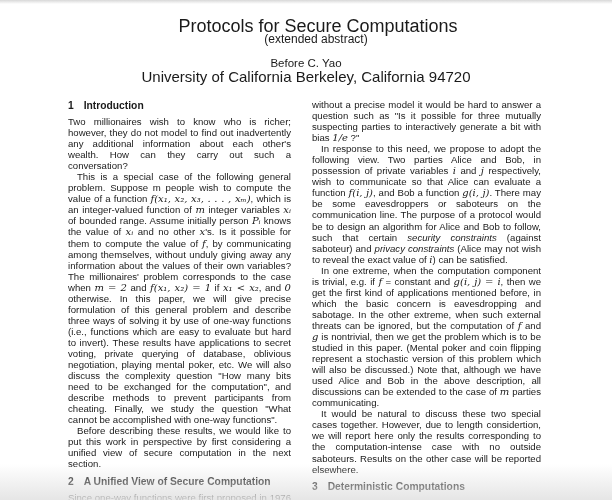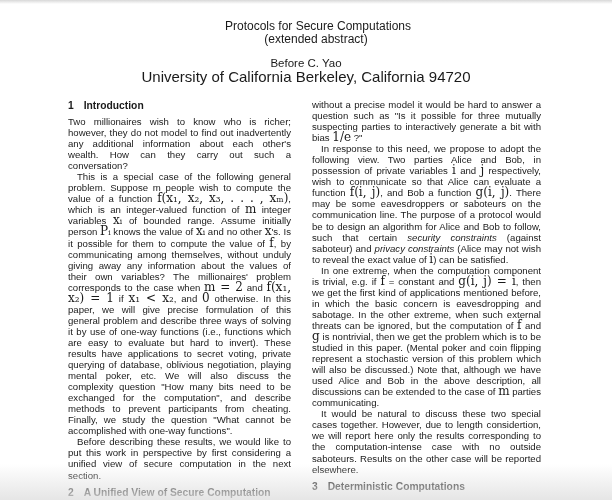--- a/index.html
+++ b/index.html
@@ -12,37 +12,37 @@
   .top-shadow {
     position: absolute; left: 0; top: 0; width: 612px; height: 4px;
     background: linear-gradient(#d8d8d8, #ffffff);
   }
   .bottom-fade {
     position: absolute; left: 0; bottom: 0; width: 612px; height: 36px;
     background: linear-gradient(rgba(255,255,255,0), rgba(225,225,225,0.85));
     pointer-events: none;
   }
   .header { position: absolute; left: 0; top: 18px; width: 612px; text-align: center; }
-  .title { font-size: 12px; line-height: 16px; padding-left: 24px; }
+  .title { font-size: 18px; line-height: 16px; padding-left: 24px; }
   .subtitle { font-size: 12px; line-height: 10px; margin-left: 20px; }
   .author { font-size: 11.5px; line-height: 14px; margin-top: 12px; }
   .affil { font-size: 15px; line-height: 14px; }
 
   .col { position: absolute; top: 99px; font-size: 9.6px; line-height: 11.05px; }
   .col.left { left: 68px; width: 223px; }
   .col.right { left: 312px; width: 229px; }
   .col p { margin: 0; text-align: justify; hyphens: manual; }
   .col p.indent { text-indent: 9px; }
   .col h2 {
     margin: 0 0 4px 0; font-size: 11.2px; line-height: 13px; font-weight: bold;
     transform: scaleX(0.92); transform-origin: left;
   }
   .col h2 .num { display: inline-block; width: 17px; }
   .gap-h { margin-top: 5px !important; }
-  .m { font-family: "DejaVu Serif", serif; font-size: 12px; }
+  .m { font-family: "DejaVu Serif", serif; font-style: italic; font-size: 10px; }
   em { }
 </style>
 </head>
 <body>
 
 <div class="top-shadow"></div>
 
 <div class="header">
   <div class="title">Protocols for Secure Computations</div>
   <div class="subtitle">(extended abstract)</div>

